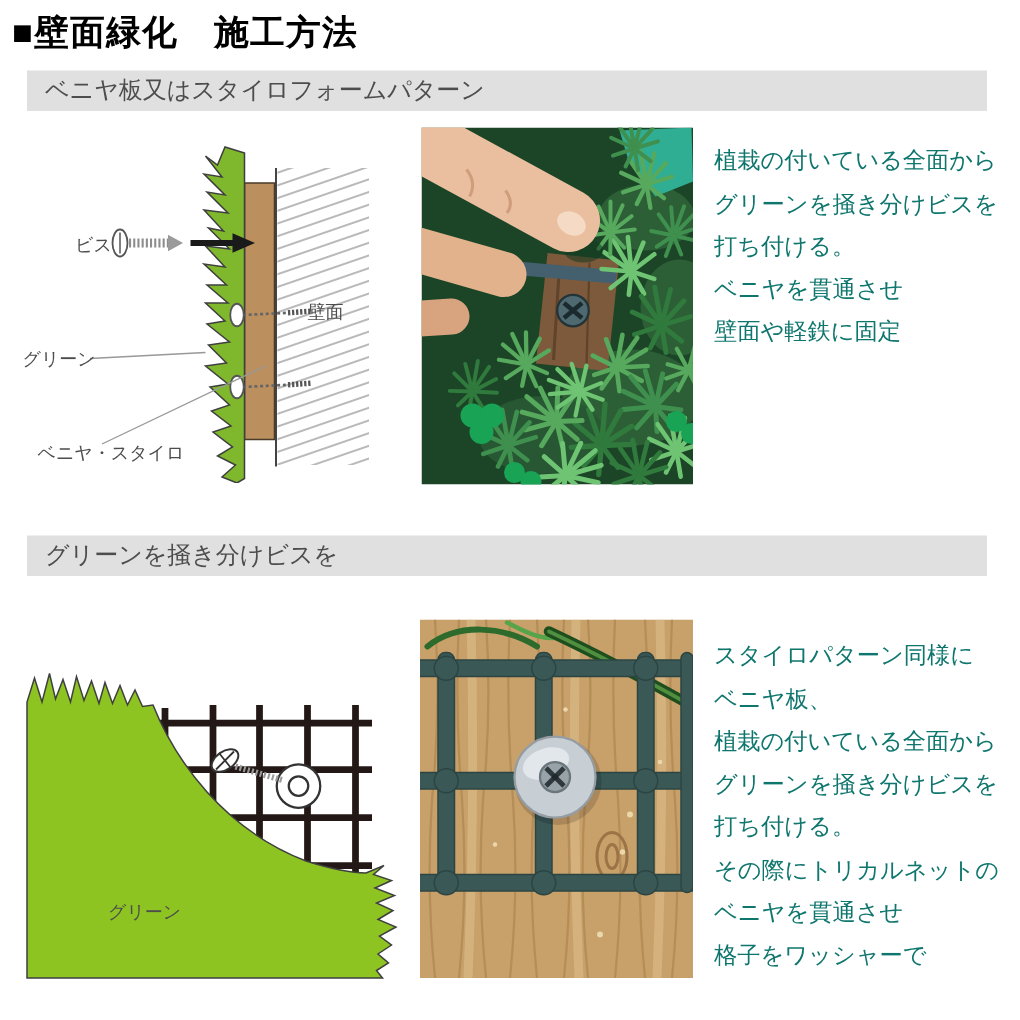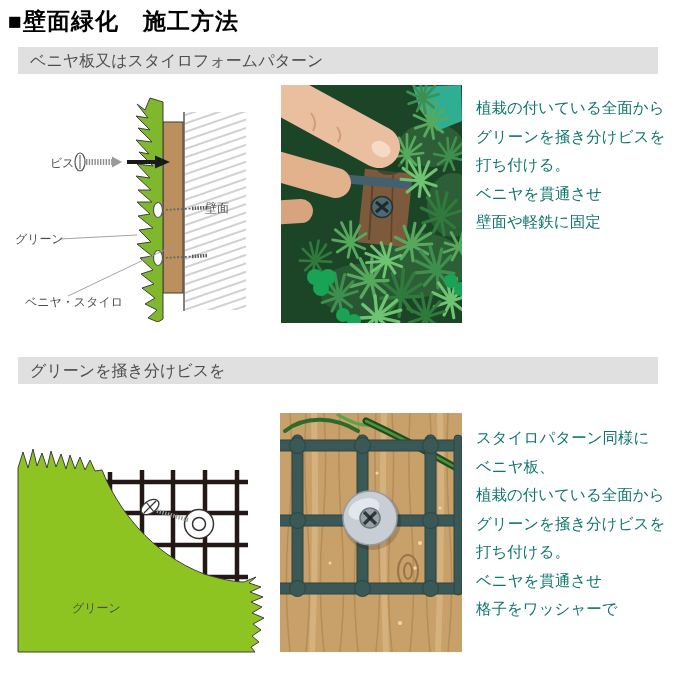--- a/index.html
+++ b/index.html
@@ -280,15 +280,16 @@
       <circle cx="135" cy="155" r="1.8"></circle>
   </g>
 </svg>
 
 <div class="desc" id="desc2">
   <div class="t-line">スタイロパターン同様に</div>
   <div class="t-line">ベニヤ板、</div>
   <div class="t-line">植栽の付いている全面から</div>
   <div class="t-line">グリーンを掻き分けビスを</div>
   <div class="t-line">打ち付ける。</div>
+  <div class="t-line">その際にトリカルネットの</div>
   <div class="t-line">ベニヤを貫通させ</div>
   <div class="t-line">格子をワッシャーで</div>
 </div>
 
 </body></html>

